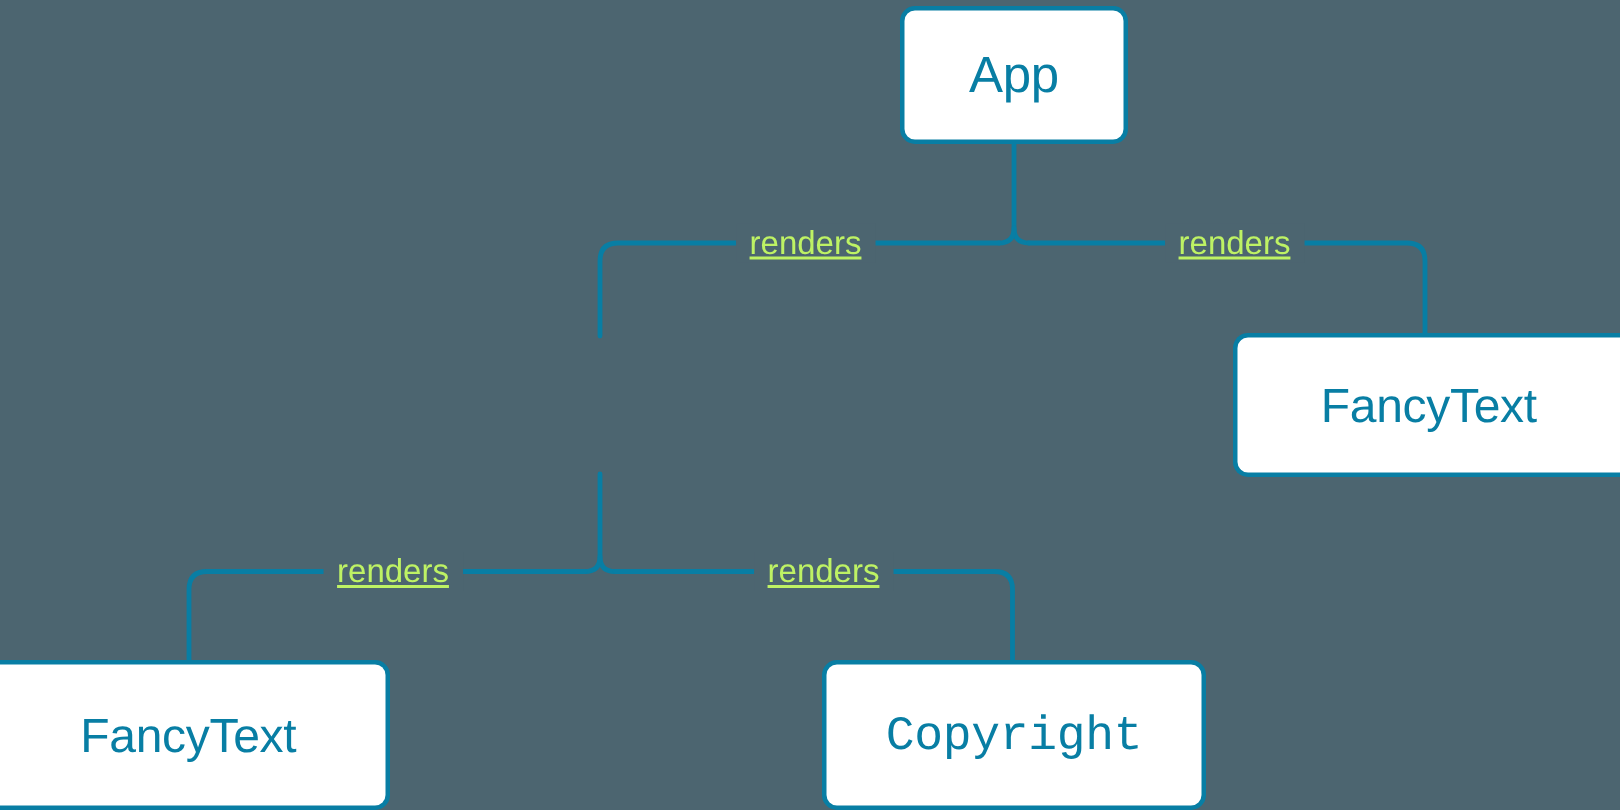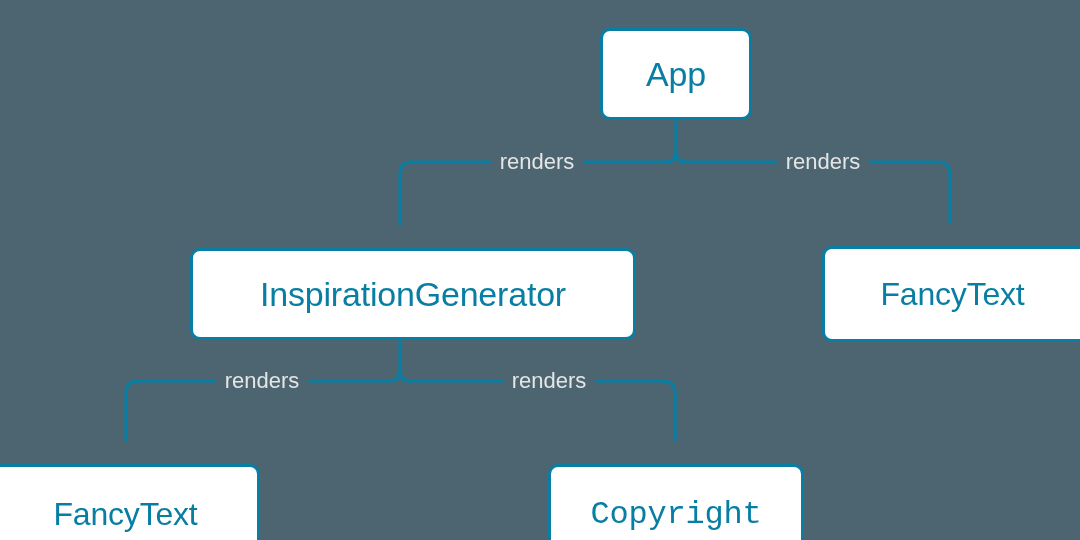--- a/index.html
+++ b/index.html
@@ -31,21 +31,20 @@
     background: #ffffff;
     border: 3px solid #087ea4;
     border-radius: 10px;
     display: flex;
     align-items: center;
     justify-content: center;
     color: #087ea4;
     font-family: "Liberation Sans", sans-serif;
     letter-spacing: -0.2px;
     z-index: 2;
-    margin-top: 24px;
   }
   .node-label {
     white-space: nowrap;
   }
   #node-app {
     left: 600px;
     top: 4px;
     width: 152px;
     height: 92px;
     font-size: 34px;
@@ -80,28 +79,29 @@
   #node-copyright {
     left: 548px;
     top: 440px;
     width: 256px;
     height: 100px;
     font-size: 32px;
     font-family: Liberation Mono, monospace;
   }
   .edge-label {
     position: absolute;
-    color: #e5e5e5;
+    color: #bef264;
     font-family: "Liberation Sans", sans-serif;
     font-size: 22px;
     background: #4c6570;
     padding: 0 9px;
     transform: translate(-50%, -50%);
     white-space: nowrap;
     z-index: 3;
+    text-decoration: underline;
   }
   #edge-label-app-ig   { left: 537px; top: 162px; }
   #edge-label-app-ft   { left: 823px; top: 162px; }
   #edge-label-ig-ft    { left: 262px; top: 381px; }
   #edge-label-ig-cr    { left: 549px; top: 381px; }
 </style>
 </head>
 <body>
 
 <div id="diagram-root">
@@ -122,23 +122,20 @@
       <path d="M 390 381 L 138 381 Q 126 381 126 393 L 126 440"></path>
 
       <path d="M 410 381 L 663 381 Q 675 381 675 393 L 675 440"></path>
     </g>
   </svg>
 
   <div class="node" id="node-app">
     <span class="node-label">App</span>
   </div>
 
-  <div class="node" id="node-inspiration-generator">
-    <span class="node-label">InspirationGenerator</span>
-  </div>
 
   <div class="node" id="node-fancytext-right">
     <span class="node-label">FancyText</span>
   </div>
 
   <div class="node" id="node-fancytext-bottom">
     <span class="node-label">FancyText</span>
   </div>
 
   <div class="node" id="node-copyright">

